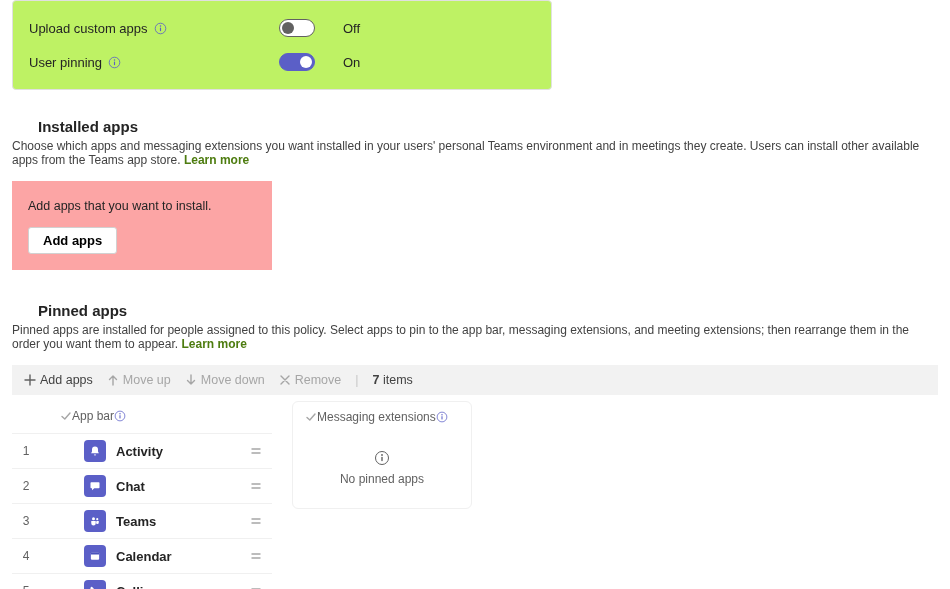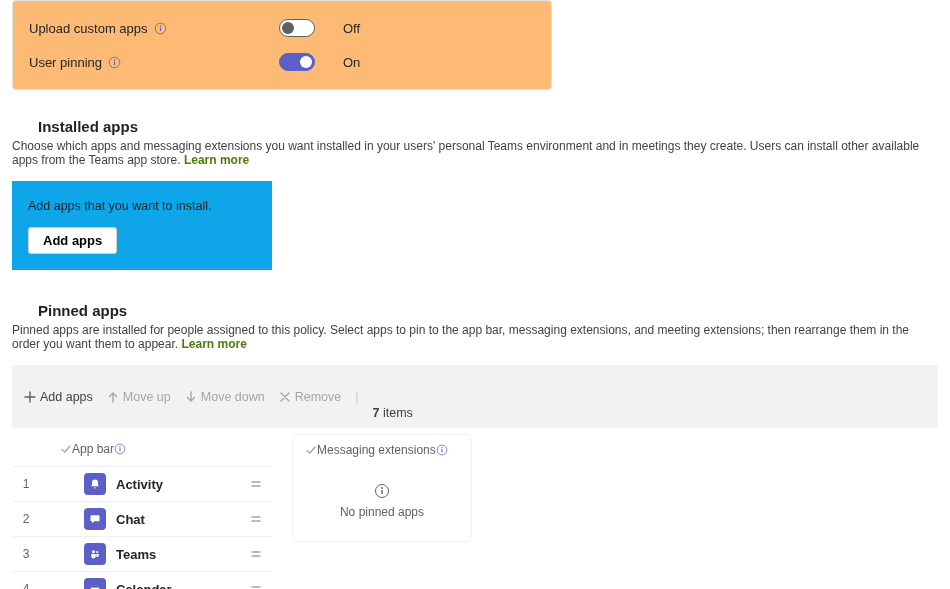--- a/index.html
+++ b/index.html
@@ -8,21 +8,21 @@
     font-size: 13px;
     color: #242424;
     background: #fff;
     width: 950px;
     padding: 0 12px;
   }
   .settings-card {
     border: 1px solid #e0e0e0;
     border-radius: 4px;
     padding: 10px 16px;
-    background: #fdba74;
+    background: #bef264;
     margin-bottom: 28px;
     width: 540px;
   }
   .setting-row {
     display: flex;
     align-items: center;
     padding: 8px 0;
   }
   .setting-label {
     font-size: 13px;
@@ -83,21 +83,21 @@
     color: #424242;
     margin-bottom: 14px;
   }
   .link {
     color: #4d7c0f;
     text-decoration: none;
     cursor: pointer;
     font-weight: bold;
   }
   .install-card {
-    background: #0ea5e9;
+    background: #fca5a5;
     padding: 18px 16px 16px;
     width: 260px;
     margin-bottom: 32px;
   }
   .install-card-text {
     font-size: 12.5px;
     color: #242424;
     margin-bottom: 14px;
   }
   .btn {
@@ -123,21 +123,21 @@
     display: inline-flex;
     align-items: center;
     gap: 4px;
     cursor: pointer;
     color: #424242;
   }
   .toolbar-btn .ic { color: #616161; }
   .toolbar-btn.inactive { color: #a6a6a6; }
   .toolbar-btn.inactive .ic { color: #a6a6a6; }
   .toolbar-sep { color: #c8c8c8; }
-  .toolbar-count { font-size: 12.5px; margin-top: 33px; }
+  .toolbar-count { font-size: 12.5px; }
   .toolbar-count b { font-weight: 600; }
   .columns {
     display: flex;
     gap: 20px;
     align-items: flex-start;
   }
   .col-list {
     width: 260px;
   }
   .col-header {

